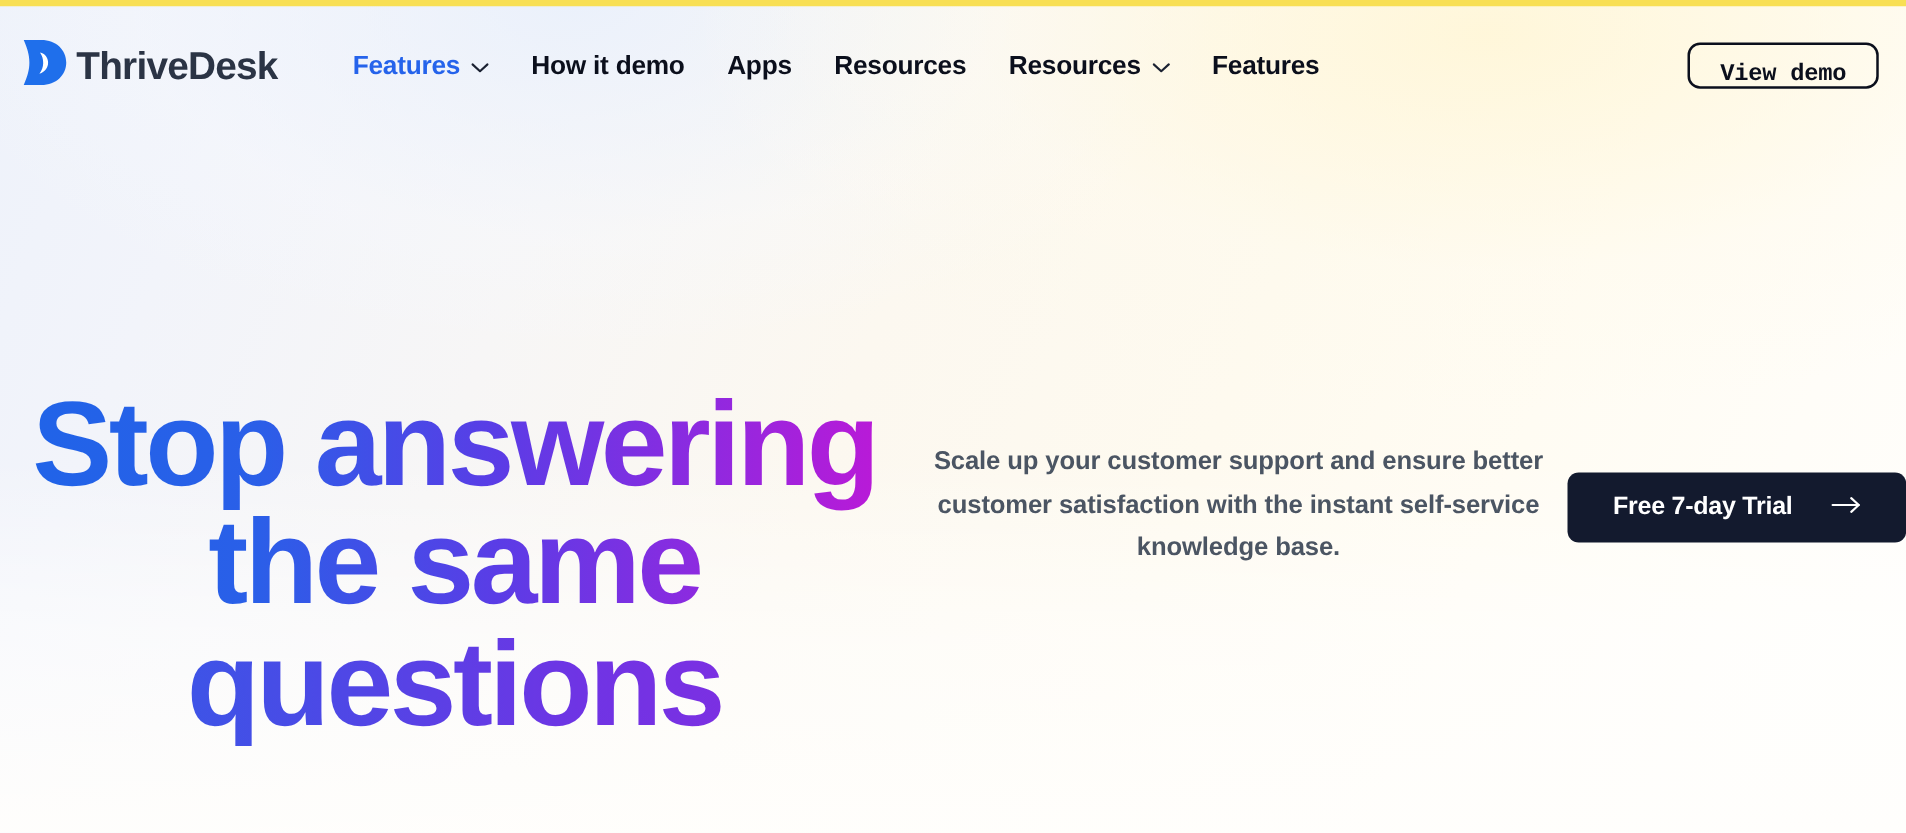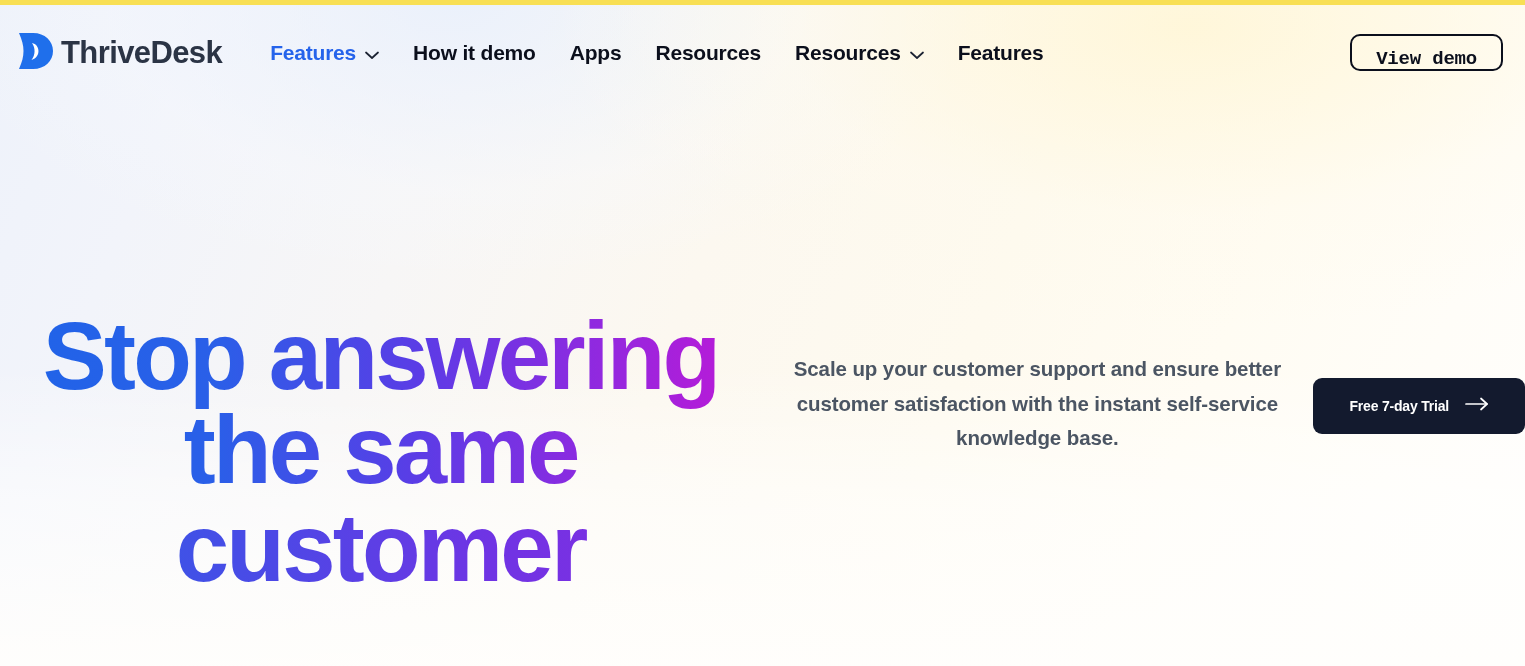--- a/index.html
+++ b/index.html
@@ -75,21 +75,21 @@
     align-items: center;
     padding: 0 22px 0 16px;
     z-index: 30;
   }
 
   .brand {
     display: flex;
     align-items: center;
     gap: 7px;
     flex: none;
-    margin-right: 48px;
+    margin-right: 60px;
   }
 
   .brand-mark { display: block; }
 
   .brand-name {
     font-size: 31px;
     font-weight: 700;
     letter-spacing: -0.6px;
     color: #2b3445;
     line-height: 1;
@@ -211,24 +211,24 @@
     letter-spacing: -0.1px;
   }
 
   .cta-wrap {
     margin-top: 45px;
   }
 
   .btn-cta {
     display: inline-flex;
     align-items: center;
-    gap: 16px;
+    gap: 31px;
     background: #131a2e;
     color: #ffffff;
-    font-size: 14px;
+    font-size: 20px;
     font-weight: 700;
     letter-spacing: -0.2px;
     border: none;
     border-radius: 9px;
     padding: 0 36px;
     height: 56px;
     cursor: pointer;
     white-space: nowrap;
     font-family: "Liberation Sans", sans-serif;
   }
@@ -297,21 +297,21 @@
     <div class="hdr-actions">
       <button class="btn-outline">View demo</button>
     </div>
 
   </header>
 
   <section class="hero">
 
     <h1 class="headline">
       <span class="ln ln1">Stop answering the same</span>
-      <span class="ln ln2">customer</span>
+      <span class="ln ln2">questions</span>
     </h1>
 
     <p class="subhead">
       <span>Scale up your customer support and ensure better customer satisfaction with the instant self-service</span>
       <span>knowledge base.</span>
     </p>
 
     <div class="cta-wrap">
       <button class="btn-cta">
         <span>Free 7-day Trial</span>

